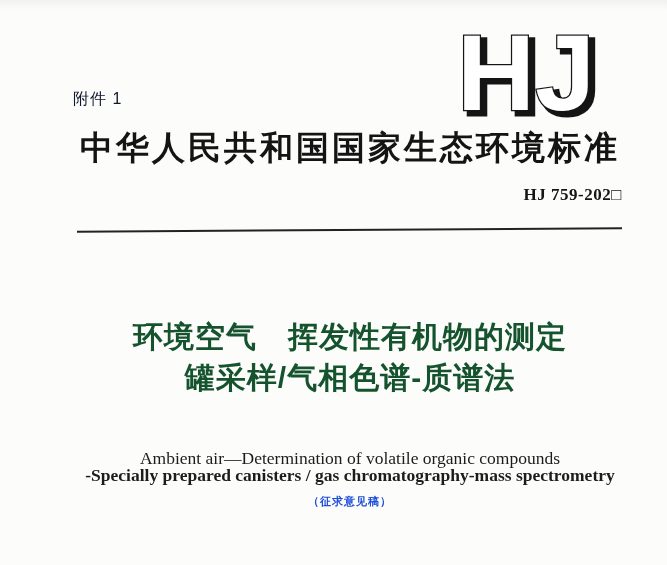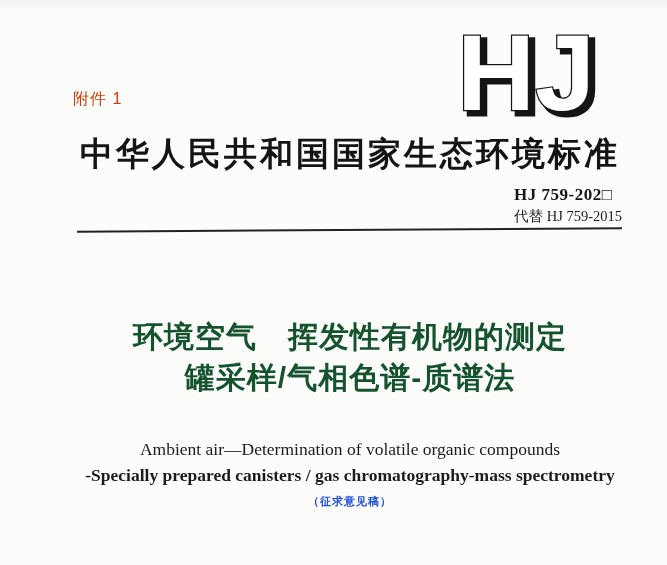--- a/index.html
+++ b/index.html
@@ -28,33 +28,33 @@
     text-align: center;
     margin: 0;
     white-space: nowrap;
   }
   .attachment-label {
     position: absolute;
     left: 73px;
     top: 89px;
     font-family: "Liberation Sans", "DejaVu Sans", sans-serif;
     font-size: 16px;
-    color: #c2410c;
+    color: #0f172a;
     letter-spacing: 1px;
   }
   .hj-logo {
     position: absolute;
     left: 452px;
     top: 24px;
     width: 152px;
     height: 97px;
   }
   .hj-logo svg { overflow: visible; display: block; }
   .main-title {
-    top: 132px;
+    top: 126px;
     font-size: 33px;
     font-weight: bold;
     letter-spacing: 3px;
     color: #141414;
     font-family: "Liberation Serif", "DejaVu Serif", serif;
   }
   .std-block {
     position: absolute;
     right: 45px;
     top: 185px;
@@ -87,21 +87,21 @@
     color: #14532d;
     letter-spacing: 1px;
   }
   .subject-line1 { top: 317px; }
   .subject-line2 { top: 358px; }
   .subject-en {
     font-size: 17.5px;
     color: #1c1c1c;
     font-family: "Liberation Serif", "DejaVu Serif", serif;
   }
-  .en-line1 { top: 439px; }
+  .en-line1 { top: 448px; }
   .en-line2 { top: 465px; font-weight: bold; }
   .draft-note {
     top: 494px;
     font-family: Liberation Mono, monospace;
     font-weight: bold;
     font-size: 11px;
     letter-spacing: 1px;
     color: #1d4ed8;
   }
 </style>
@@ -116,21 +116,20 @@
   <svg width="152" height="97" viewBox="0 0 152 97" xmlns="http://www.w3.org/2000/svg">
     <text x="74" y="86" text-anchor="middle" font-family="Liberation Sans, DejaVu Sans, sans-serif" font-weight="bold" font-size="108" fill="#151515" stroke="#151515" stroke-width="5" transform="translate(5,4)">HJ</text>
     <text x="74" y="86" text-anchor="middle" font-family="Liberation Sans, DejaVu Sans, sans-serif" font-weight="bold" font-size="108" fill="#ffffff" stroke="#151515" stroke-width="2.5" paint-order="stroke">HJ</text>
   </svg>
 </div>
 
 <h1 class="main-title center-col">中华人民共和国国家生态环境标准</h1>
 
 <div class="std-block">
   <div class="std-code">HJ 759-202□</div>
-  <div class="std-replaces">代替 HJ 759-2015</div>
 </div>
 
 <div class="header-rule"></div>
 
 <div class="subject-zh subject-line1 center-col">环境空气　挥发性有机物的测定</div>
 
 <div class="subject-zh subject-line2 center-col">罐采样/气相色谱-质谱法</div>
 
 <div class="subject-en en-line1 center-col">Ambient air—Determination of volatile organic compounds</div>
 

